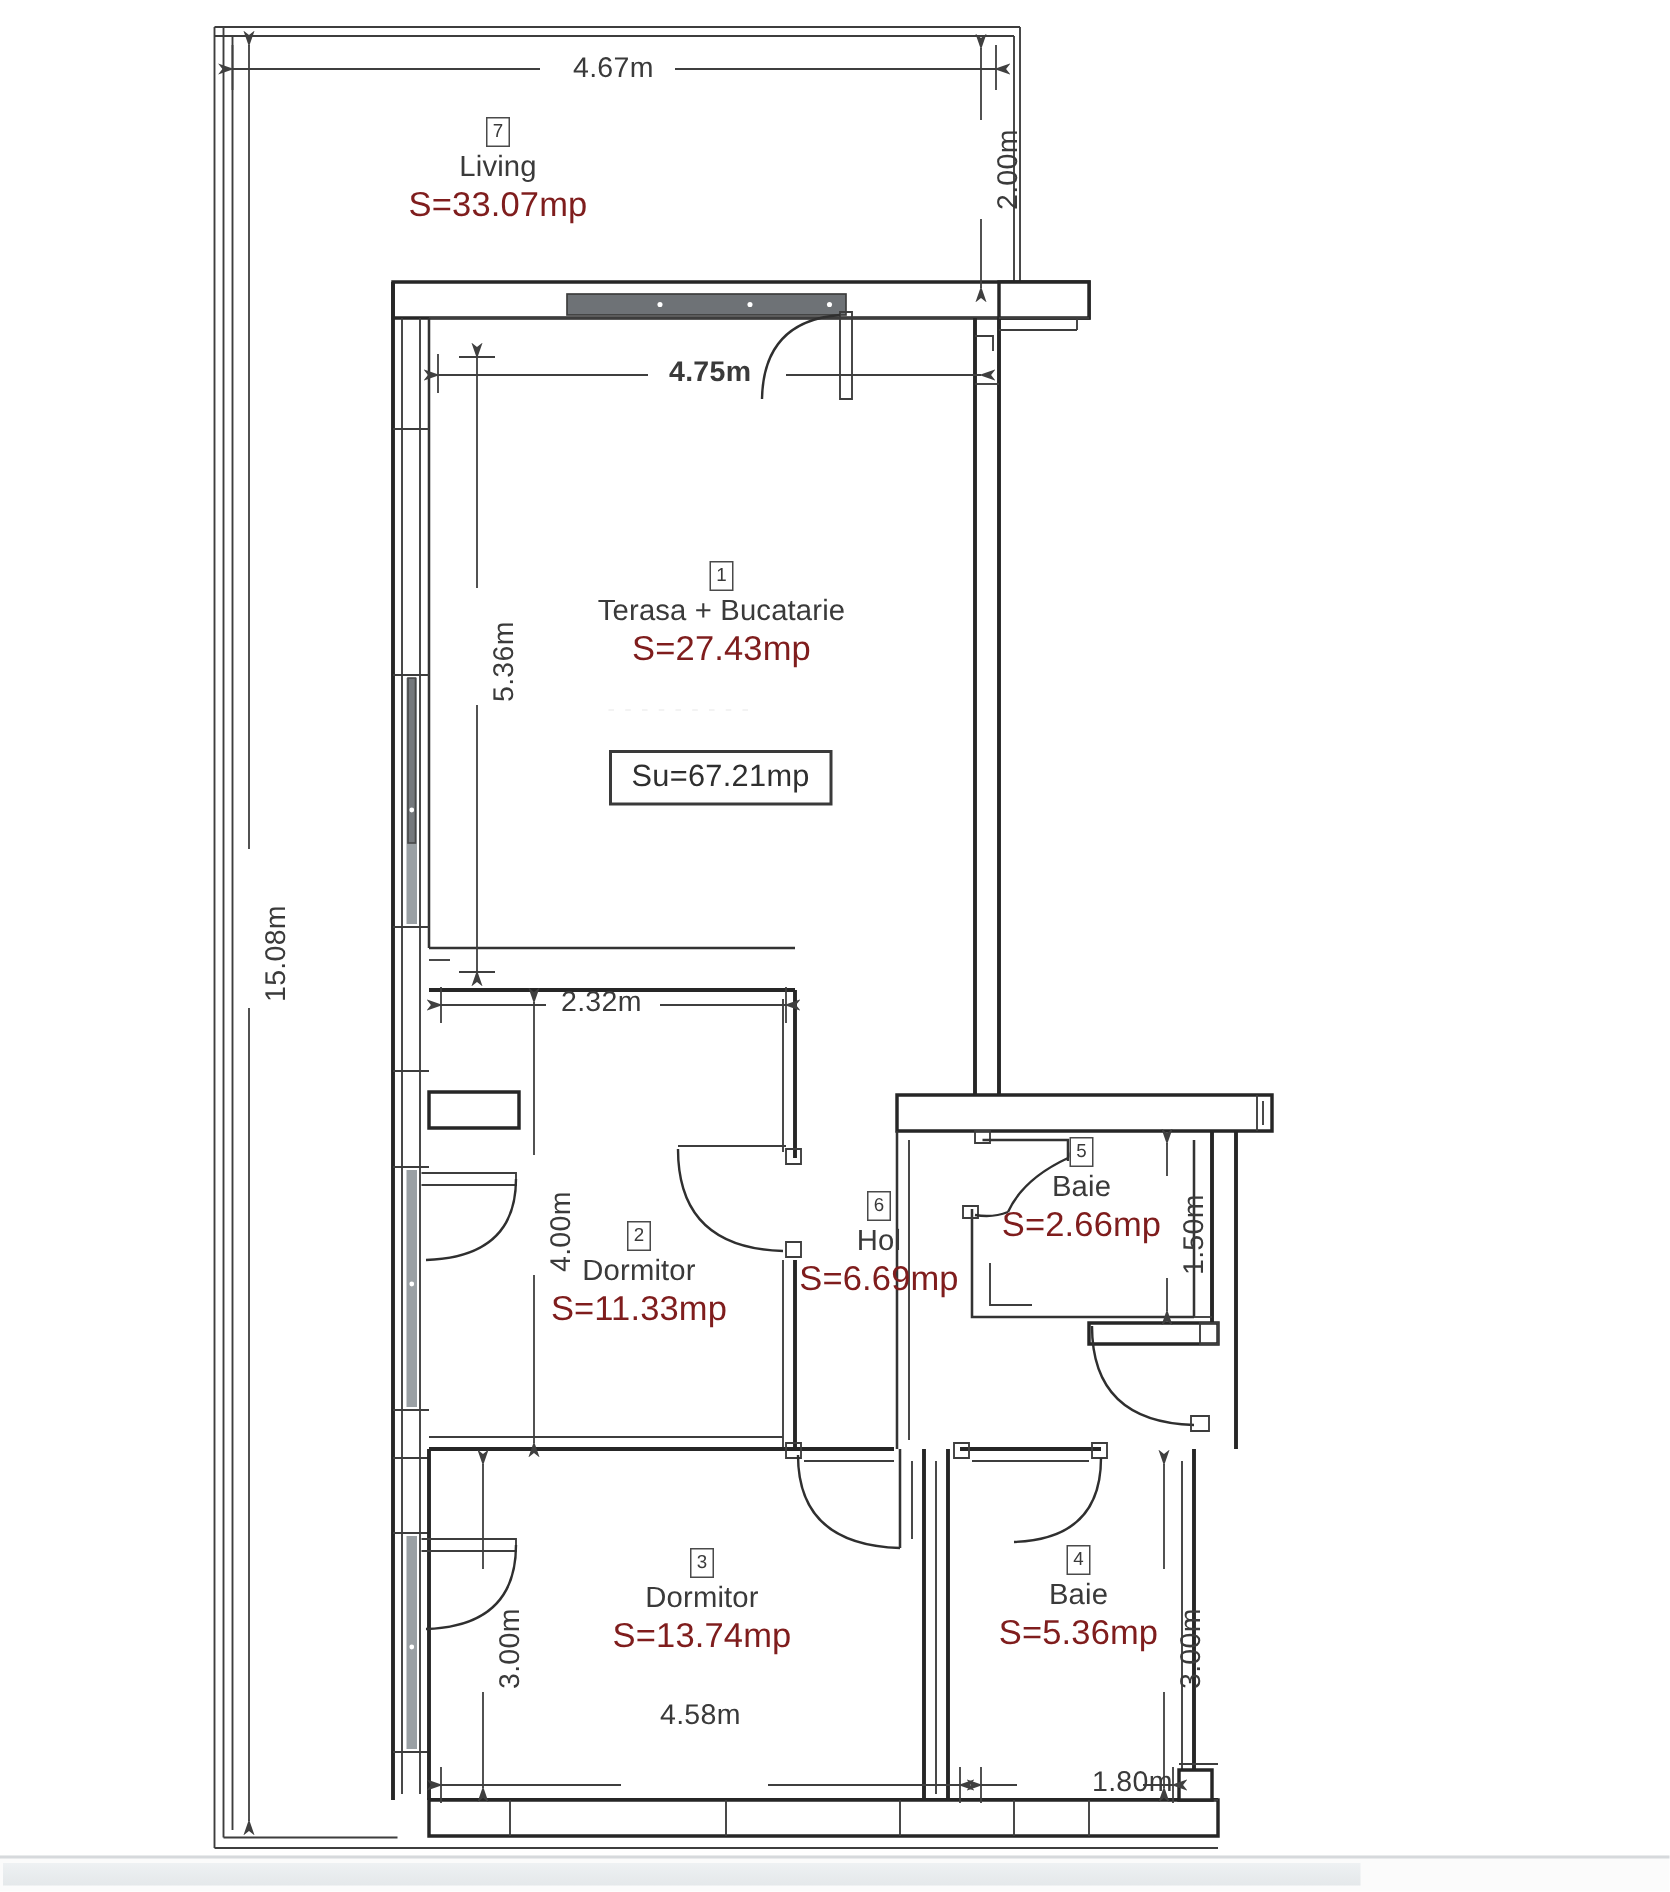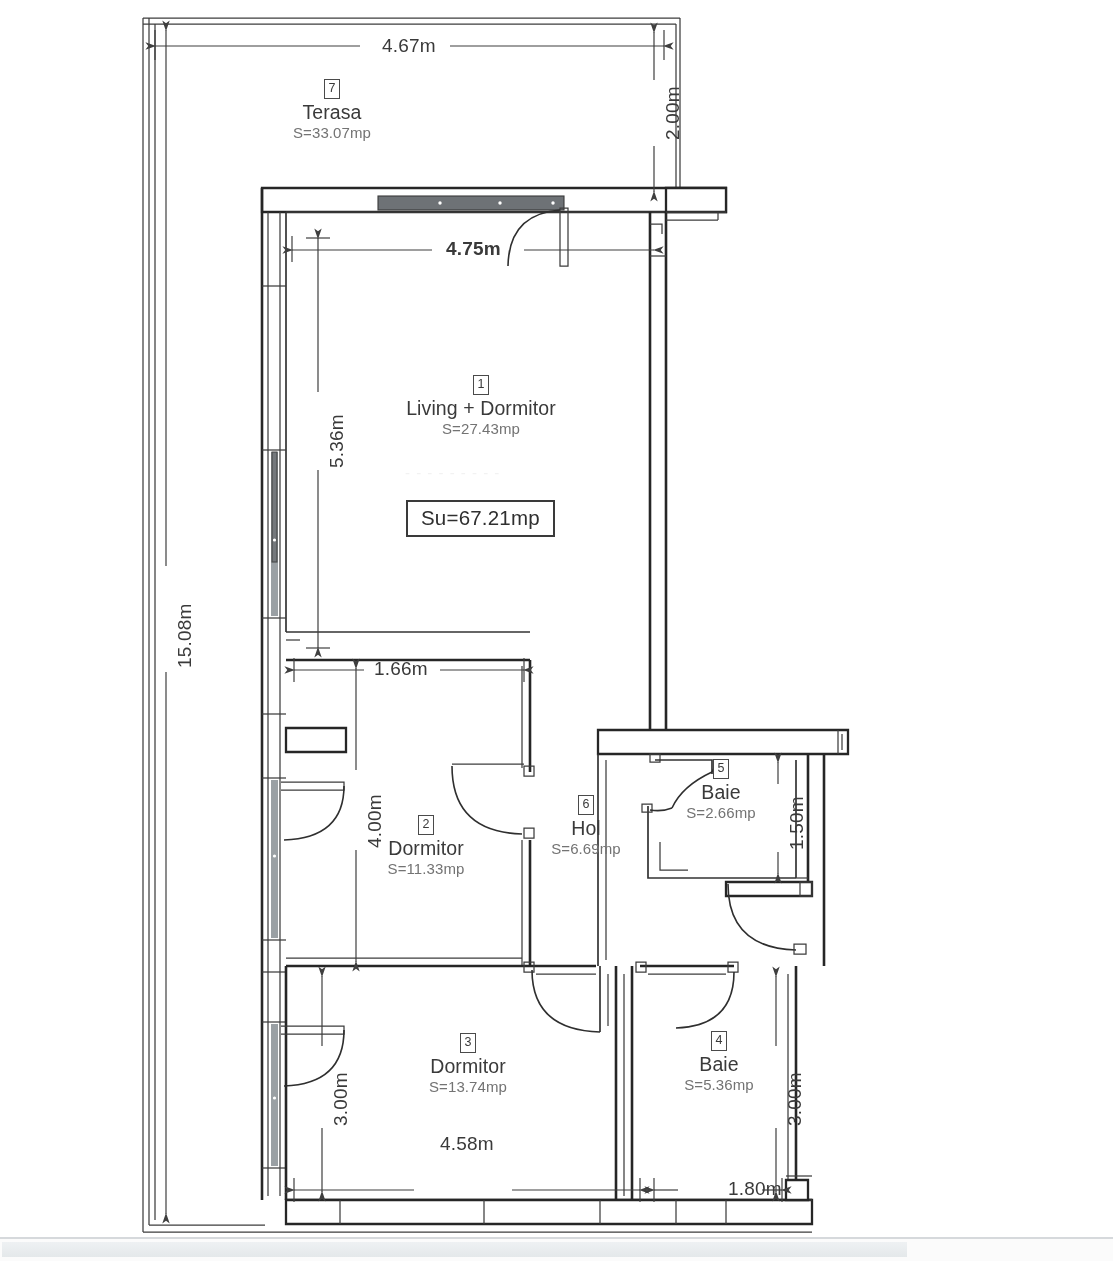--- a/index.html
+++ b/index.html
@@ -9,21 +9,21 @@
     width:1113px;height:1261px;position:relative;overflow:hidden;
     color:#2b2b2b;
   }
   #plan-root{position:absolute;left:0;top:0;width:1113px;height:1261px;}
   #plan-svg{position:absolute;left:0;top:0;width:1113px;height:1261px;display:block;}
 
   
   .lbl{position:absolute;white-space:nowrap;line-height:1.18;}
   .room{text-align:center;}
   .room .rname{font-size:19.5px;color:#3a3a3a;letter-spacing:.1px;}
-  .room .rarea{font-size:15px;color:#737373;letter-spacing:.1px;}
+  .room .rarea{font-size:23px;color:#7f1d1d;letter-spacing:.1px;}
   .badge{
     display:inline-block;border:1.6px solid #4a4a4a;
     font-size:12.5px;line-height:1;padding:2.2px 3.6px 3px 3.6px;
     color:#3a3a3a;margin-bottom:2.5px;background:#fff;
   }
   .dim{font-size:19px;color:#3a3a3a;letter-spacing:.2px;}
   .dim.vert{transform-origin:0 0;transform:rotate(-90deg);}
   .su-box{
     border:2.1px solid #3a3a3a;background:#fff;
     font-size:20.5px;color:#2f2f2f;padding:4px 13px 5px 13px;
@@ -245,27 +245,27 @@
   <path class="dimln" d="M640,1178 L640,1202"></path>
 
   <path class="dimln" d="M654,1190 L678,1190" marker-start="url(#ar-l)"></path>
   <path class="dimln" d="M762,1190 L782,1190" marker-end="url(#ar-r)"></path>
   <path class="dimln" d="M654,1178 L654,1202"></path>
   <path class="dimln" d="M782,1178 L782,1202"></path>
 </svg>
 
 <div class="lbl room" style="left:237px;top:78px;width:190px;">
   <span class="badge">7</span>
-  <div class="rname">Terasa</div>
+  <div class="rname">Living</div>
   <div class="rarea">S=33.07mp</div>
 </div>
 
 <div class="lbl room" style="left:367px;top:374px;width:228px;">
   <span class="badge">1</span>
-  <div class="rname">Living + Dormitor</div>
+  <div class="rname">Terasa + Bucatarie</div>
   <div class="rarea">S=27.43mp</div>
 </div>
 
 <div class="lbl ghost" style="left:405px;top:464px;width:180px;">- - -   - - - -   - -</div>
 
 <div class="lbl" style="left:406px;top:500px;text-align:right;">
   <span class="su-box">Su=67.21mp</span>
 </div>
 
 <div class="lbl room" style="left:348px;top:814px;width:156px;">
@@ -301,21 +301,21 @@
 <div class="lbl dim" style="left:382px;top:35px;">4.67m</div>
 
 <div class="lbl dim vert" style="left:662px;top:140px;">2.00m</div>
 
 <div class="lbl dim vert" style="left:174px;top:668px;">15.08m</div>
 
 <div class="lbl dim" style="left:446px;top:238px;font-weight:bold;">4.75m</div>
 
 <div class="lbl dim vert" style="left:326px;top:468px;">5.36m</div>
 
-<div class="lbl dim" style="left:374px;top:658px;">1.66m</div>
+<div class="lbl dim" style="left:374px;top:658px;">2.32m</div>
 
 <div class="lbl dim vert" style="left:364px;top:848px;">4.00m</div>
 
 <div class="lbl dim vert" style="left:786px;top:850px;">1.50m</div>
 
 <div class="lbl dim vert" style="left:330px;top:1126px;">3.00m</div>
 
 <div class="lbl dim vert" style="left:784px;top:1126px;">3.00m</div>
 
 <div class="lbl dim" style="left:440px;top:1133px;">4.58m</div>

